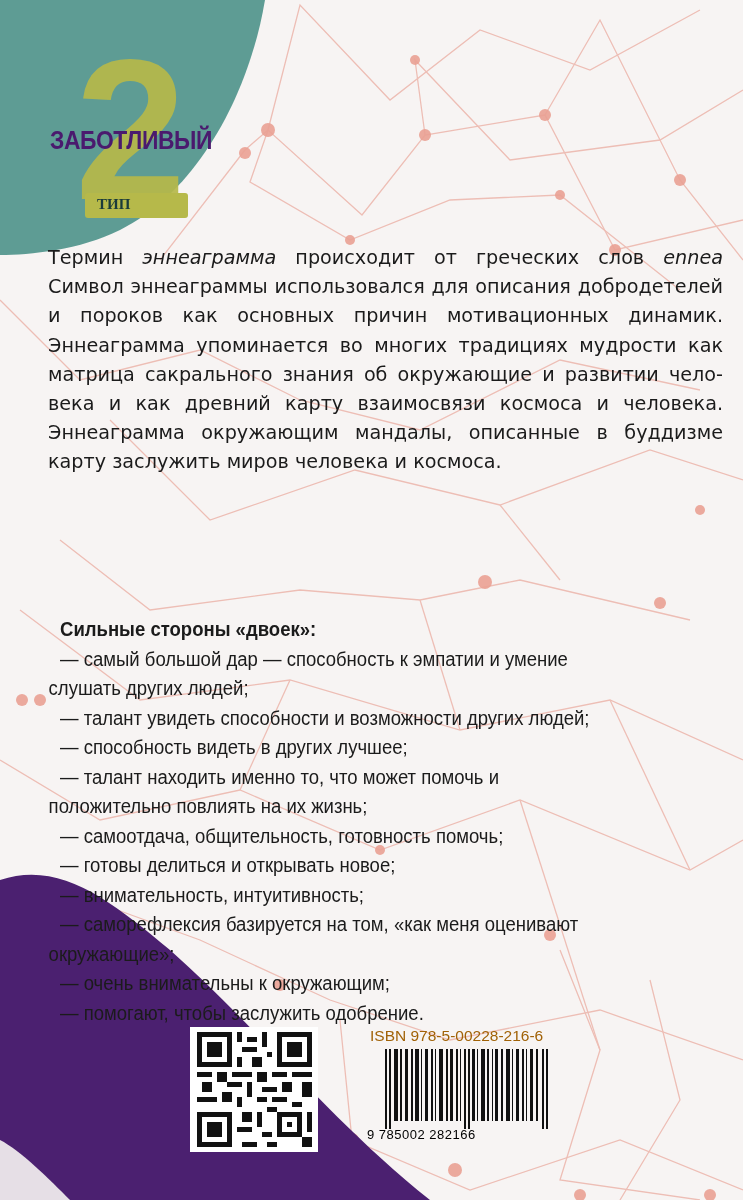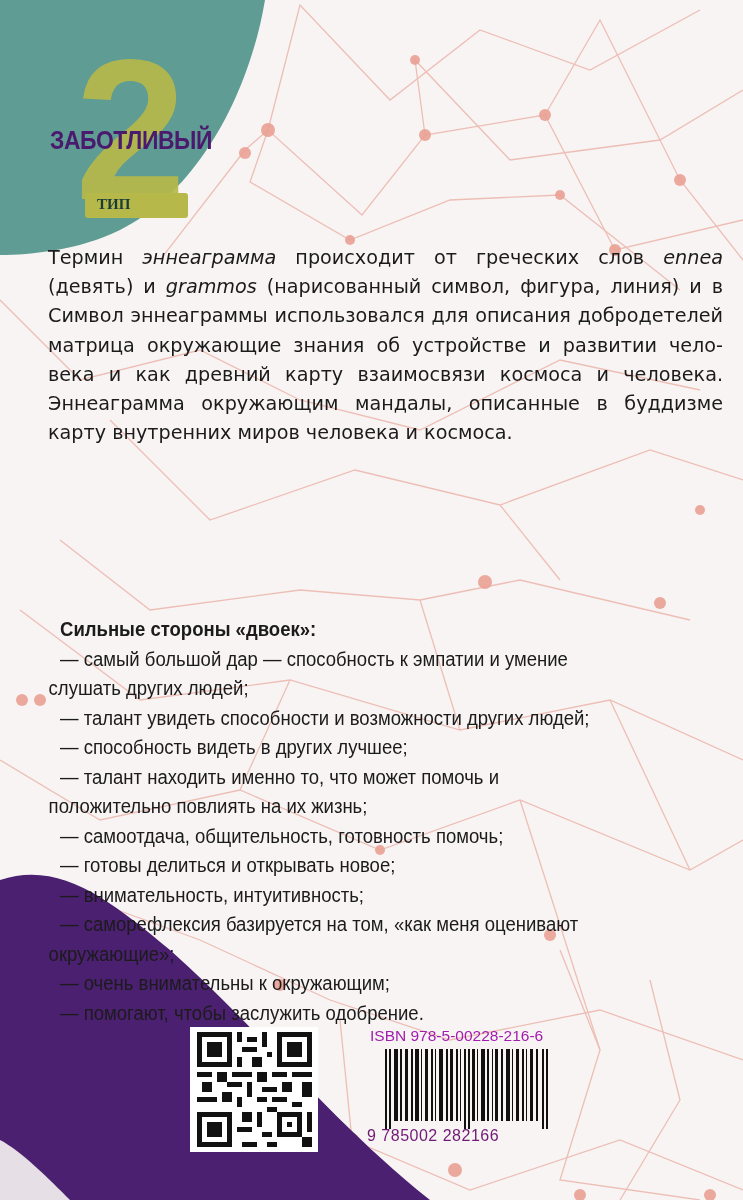--- a/index.html
+++ b/index.html
@@ -12,23 +12,23 @@
   .badge-tip span{position:absolute;left:12px;top:3px;font-family:"Liberation Serif",serif;font-weight:bold;font-size:15px;color:#1a3a3a;}
   .intro{position:absolute;left:48px;top:243px;width:675px;font-size:19.2px;line-height:29.2px;text-align:justify;}
   .intro .ln{display:block;text-align:justify;text-align-last:justify;white-space:nowrap;}
   .intro .ln.last{text-align-last:left;}
   .strengths{position:absolute;left:60px;top:615px;width:650px;font-family:"Liberation Sans",sans-serif;font-size:19.5px;line-height:29.5px;transform:scaleX(0.95);transform-origin:left;}
   .strengths .h{font-weight:bold;}
   .strengths .it{padding-left:0;}
   .strengths .cont{margin-left:-12px;}
   .qr{position:absolute;left:190px;top:1027px;width:128px;height:125px;background:#fff;}
   .isbn-box{position:absolute;left:370px;top:1027px;width:200px;height:125px;}
-  .isbn-text{position:absolute;left:0;top:0;font-family:"Liberation Sans",sans-serif;font-size:15.5px;color:#a21caf;white-space:nowrap;}
+  .isbn-text{position:absolute;left:0;top:0;font-family:"Liberation Sans",sans-serif;font-size:15.5px;color:#a16207;white-space:nowrap;}
   .barcode{position:absolute;left:15px;top:22px;width:165px;height:80px;}
-  .bc-num{position:absolute;left:-3px;top:100px;font-family:"Liberation Sans",sans-serif;font-size:16px;color:#701a75;white-space:nowrap;letter-spacing:0.5px;}
+  .bc-num{position:absolute;left:-3px;top:100px;font-family:"Liberation Sans",sans-serif;font-size:13px;color:#000000;white-space:nowrap;letter-spacing:0.5px;}
 </style>
 </head>
 <body>
 
 <svg class="net" viewBox="0 0 743 1200">
   <g stroke="#ecb5ab" stroke-width="1.3" fill="none" opacity="0.85">
     <polyline points="245,150 268,130 362,215 425,135 545,115 615,250 743,220"></polyline>
     <polyline points="268,130 300,5 390,100 480,30 590,70 700,10"></polyline>
     <polyline points="268,130 250,182 350,240 450,200 560,195 680,290"></polyline>
     <polyline points="425,135 415,60 510,160 660,140 743,90"></polyline>
@@ -84,26 +84,27 @@
 <div>
   <div class="badge-num">2</div>
   <div class="badge-title">ЗАБОТЛИВЫЙ</div>
   <div class="badge-tip">
     <span>ТИП</span>
   </div>
 </div>
 
 <div class="intro">
   <span class="ln">Термин <i>эннеаграмма</i> происходит от греческих слов <i>ennea</i></span>
-  <span class="ln">(девять) и <i>grammos</i> (нарисованный символ, фигура, линия) и в</span>
   <span class="ln">Символ эннеаграммы использовался для описания добродетелей</span>
-  <span class="ln">матрица окружающие знания об устройстве и развитии чело-</span>
+  <span class="ln">и пороков как основных причин мотивационных динамик.</span>
+  <span class="ln">Эннеаграмма упоминается во многих традициях мудрости как</span>
+  <span class="ln">матрица сакрального знания об окружающие и развитии чело-</span>
   <span class="ln">века и как древний карту взаимосвязи космоса и человека.</span>
   <span class="ln">Эннеаграмма окружающим мандалы, описанные в буддизме</span>
-  <span class="ln last">карту внутренних миров человека и космоса.</span>
+  <span class="ln last">карту заслужить миров человека и космоса.</span>
 </div>
 
 <div class="strengths">
   <div class="h">Сильные стороны «двоек»:</div>
   <div class="it">— самый большой дар — способность к эмпатии и умение</div>
   <div class="cont">слушать других людей;</div>
   <div class="it">— талант увидеть способности и возможности других людей;</div>
   <div class="it">— способность видеть в других лучшее;</div>
   <div class="it">— талант находить именно то, что может помочь и</div>
   <div class="cont">положительно повлиять на их жизнь;</div>

